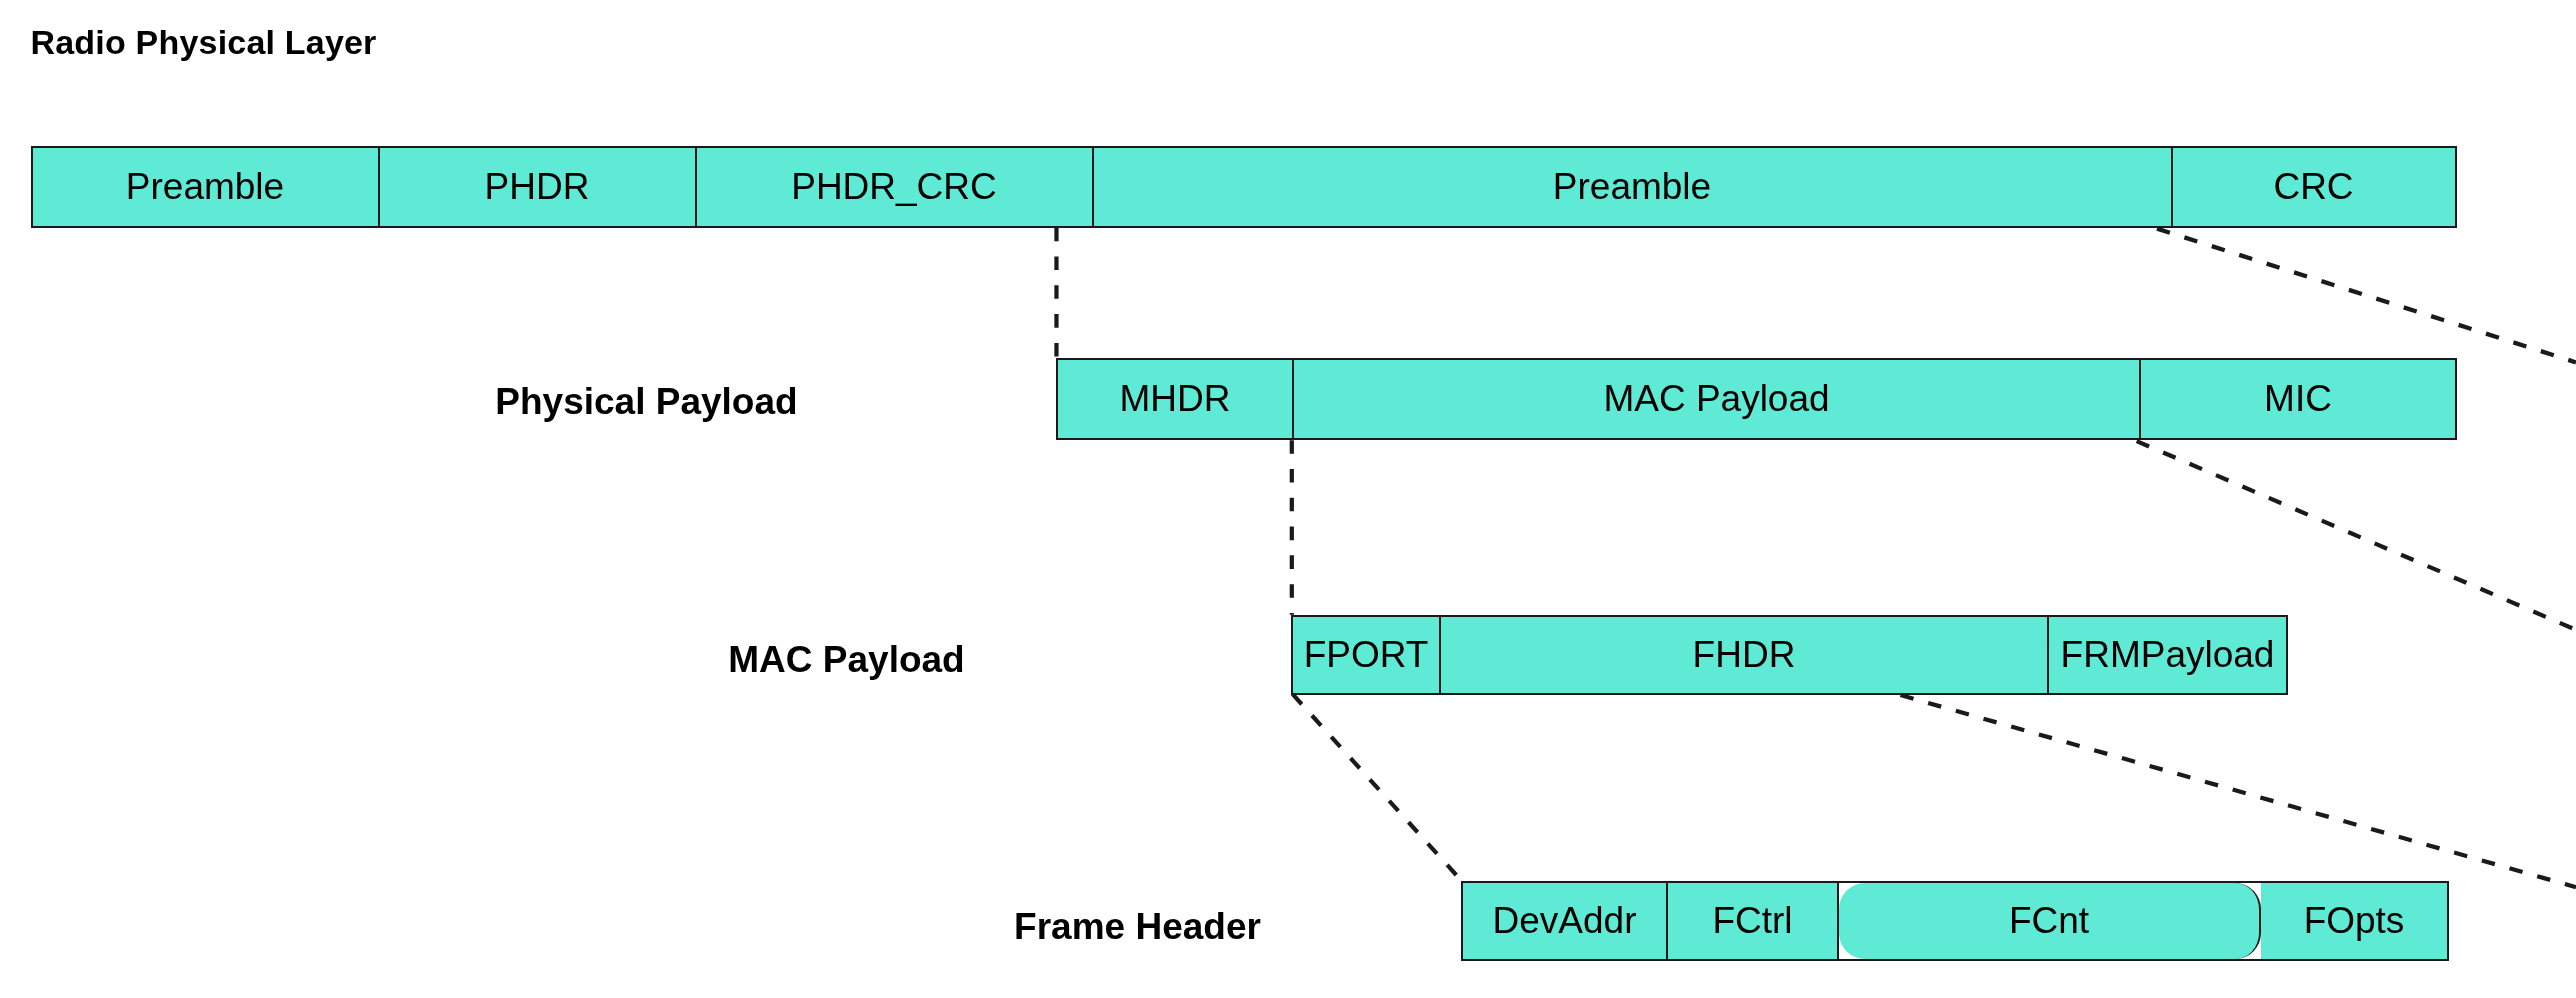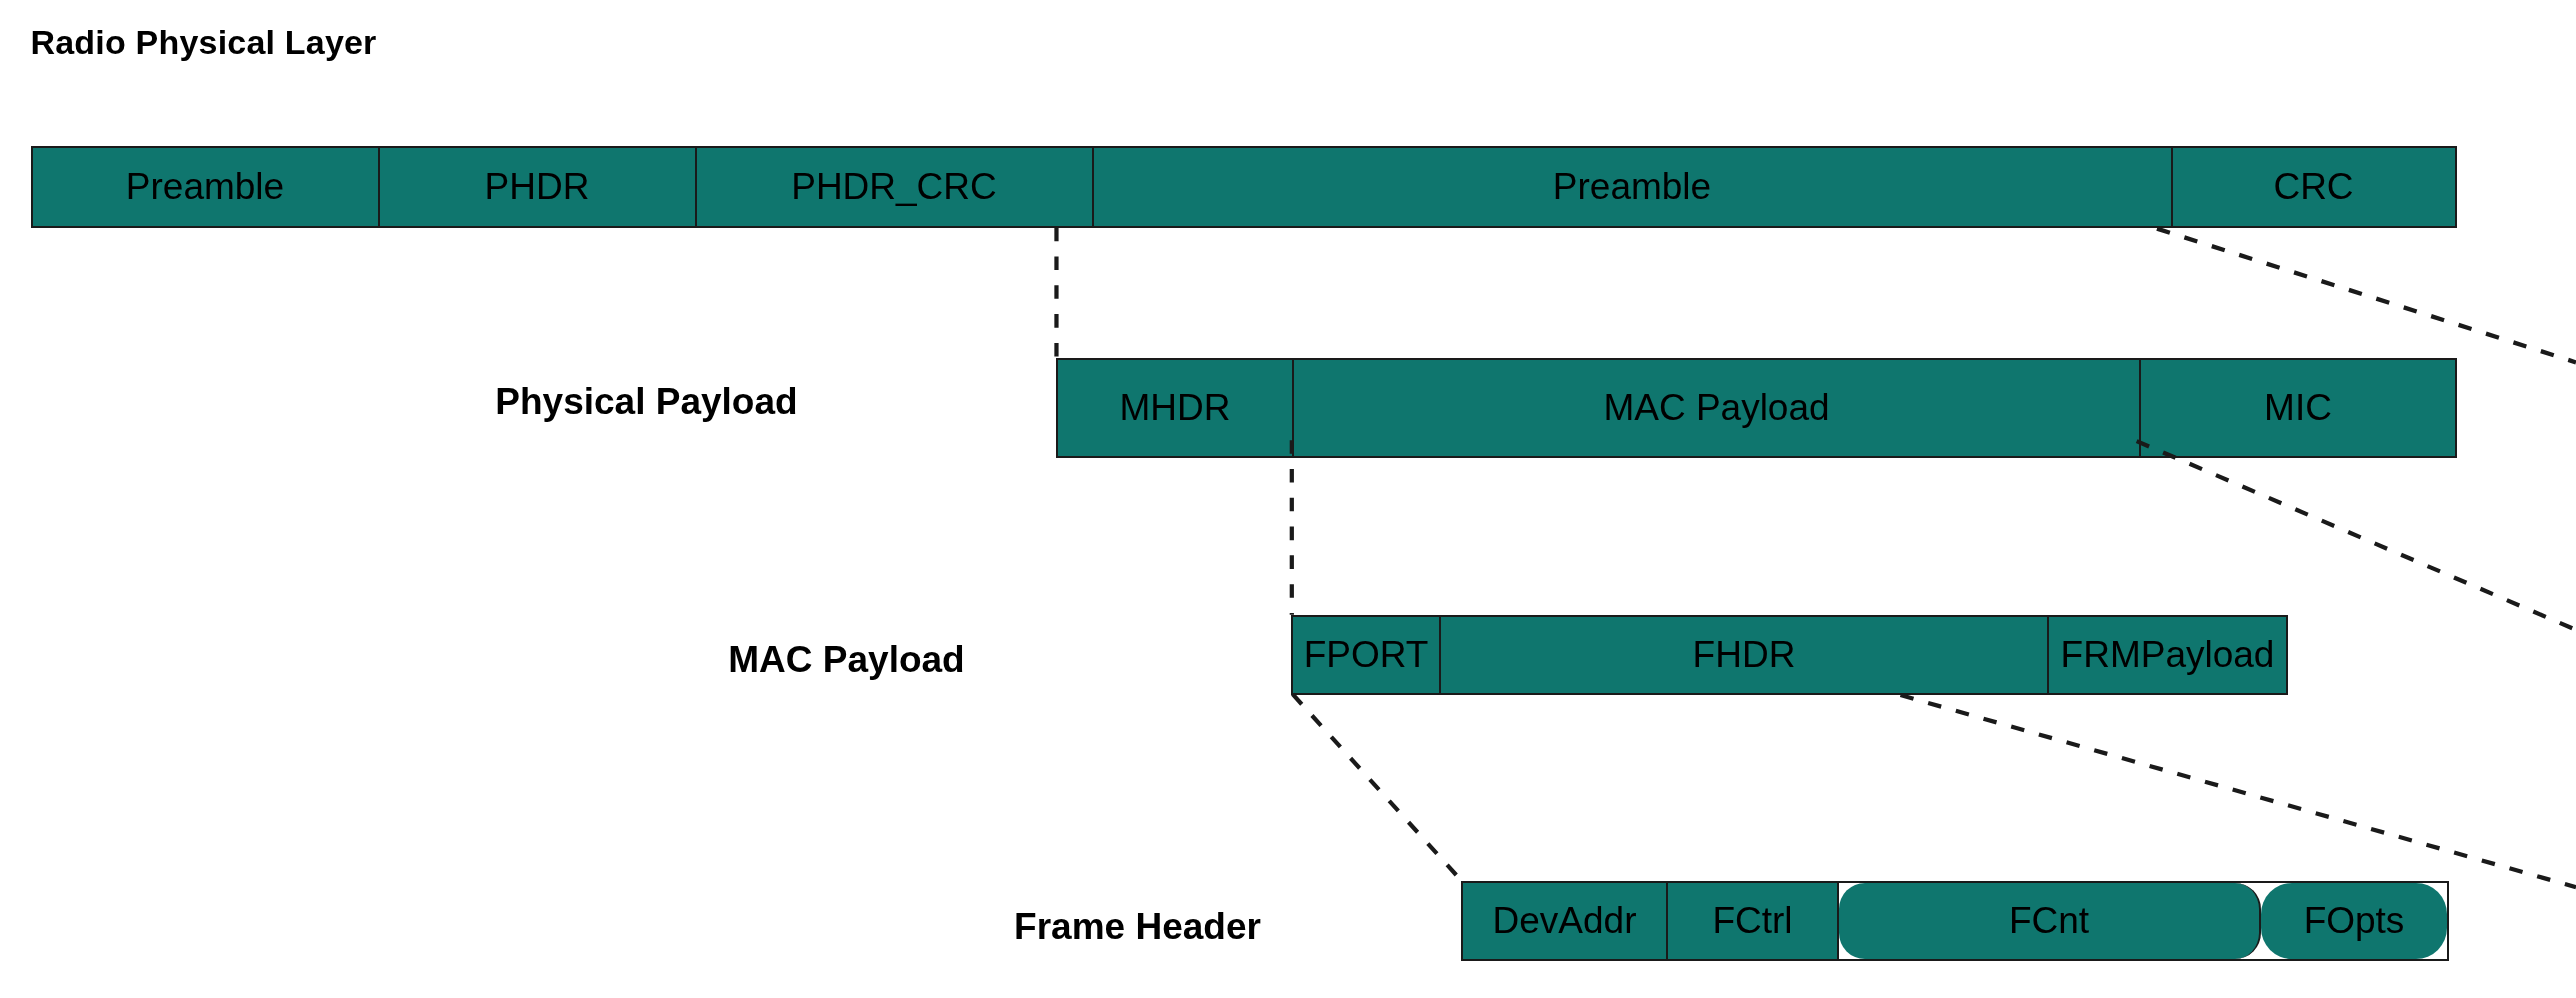--- a/index.html
+++ b/index.html
@@ -53,21 +53,21 @@
   .cell {
     box-sizing: border-box;
     display: flex;
     align-items: center;
     justify-content: center;
     font-size: 37px;
     line-height: 1;
     white-space: nowrap;
     overflow: hidden;
     border-right: 2.5px solid #1a1a1a;
-    background: #0f766e;
+    background: #5eead4;
     padding-bottom: 1px;
   }
   .cell:last-child { border-right: none; }
 
   
   #connectors {
     position: absolute;
     left: 0;
     top: 0;
     width: 2576px;
@@ -84,39 +84,39 @@
 
   <div class="row" style="left:30.5px; top:146px; width:2426px; height:82px;">
     <div class="cell" style="width:347px;">Preamble</div>
     <div class="cell" style="width:317px;">PHDR</div>
     <div class="cell" style="width:397px;">PHDR_CRC</div>
     <div class="cell" style="width:1079px;">Preamble</div>
     <div class="cell" style="flex:1 1 auto;">CRC</div>
   </div>
 
   <div class="row-label" style="left:477px; top:383px; width:339px;">Physical Payload</div>
-  <div class="row" style="left:1056px; top:358px; width:1401px; height:100px;">
+  <div class="row" style="left:1056px; top:358px; width:1401px; height:82px;">
     <div class="cell" style="width:236px;">MHDR</div>
     <div class="cell" style="width:847px;">MAC Payload</div>
     <div class="cell" style="flex:1 1 auto;">MIC</div>
   </div>
 
   <div class="row-label" style="left:677px; top:641px; width:339px;">MAC Payload</div>
   <div class="row" style="left:1291px; top:615px; width:997px; height:80px;">
     <div class="cell" style="width:148px;">FPORT</div>
     <div class="cell" style="width:608px;">FHDR</div>
     <div class="cell" style="flex:1 1 auto;">FRMPayload</div>
   </div>
 
   <div class="row-label" style="left:968px; top:908px; width:339px;">Frame Header</div>
   <div class="row" style="left:1461px; top:881px; width:988px; height:80px;">
     <div class="cell" style="width:205px;">DevAddr</div>
     <div class="cell" style="width:171px;">FCtrl</div>
     <div class="cell" style="width:422px;border-radius:26px;">FCnt</div>
-    <div class="cell" style="flex:1 1 auto;border-radius:31px;">FOpts</div>
+    <div class="cell" style="flex:1 1 auto;">FOpts</div>
   </div>
 
   <svg id="connectors" viewBox="0 0 3043 1180" xmlns="http://www.w3.org/2000/svg">
 
     <line x1="1248" y1="269" x2="1248" y2="423" stroke="#1a1a1a" stroke-width="5" stroke-dasharray="16 18"></line>
 
     <line x1="2548" y1="270" x2="3043" y2="428" stroke="#1a1a1a" stroke-width="5" stroke-dasharray="16 18"></line>
 
     <line x1="1526" y1="520" x2="1526" y2="726" stroke="#1a1a1a" stroke-width="5" stroke-dasharray="16 18"></line>
 

